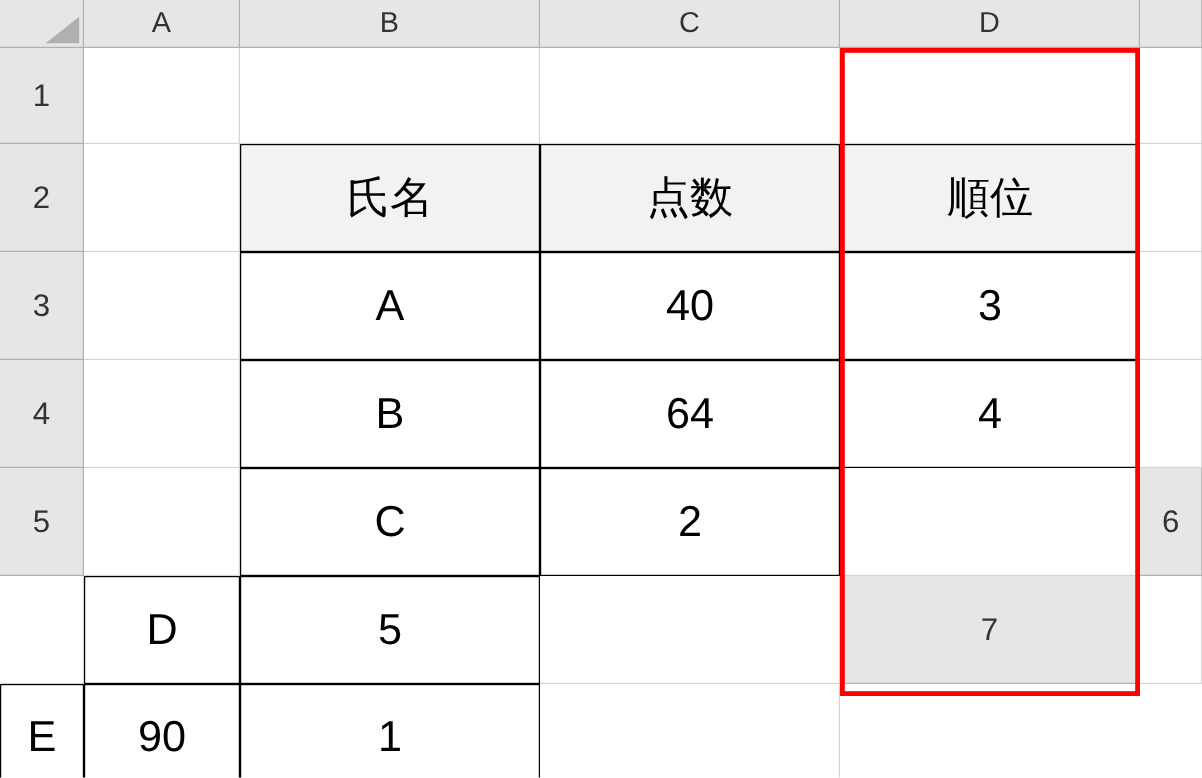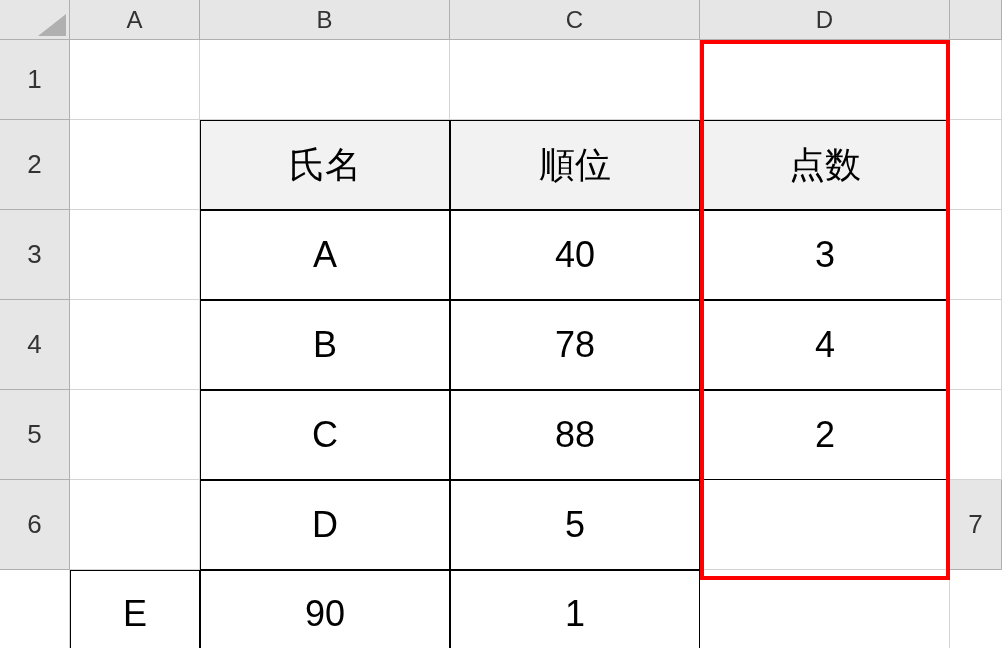--- a/index.html
+++ b/index.html
@@ -112,42 +112,41 @@
   <div class="row-head">1</div>
   <div class="cell"></div>
   <div class="cell"></div>
   <div class="cell"></div>
   <div class="cell"></div>
   <div class="cell"></div>
 
   <div class="row-head">2</div>
   <div class="cell"></div>
   <div class="cell th-cell double-bottom">氏名</div>
+  <div class="cell th-cell double-bottom">点数</div>
   <div class="cell th-cell double-bottom">順位</div>
-  <div class="cell th-cell double-bottom">点数</div>
   <div class="cell"></div>
 
   <div class="row-head">3</div>
   <div class="cell"></div>
   <div class="cell data-cell">A</div>
   <div class="cell data-cell">40</div>
   <div class="cell data-cell">3</div>
   <div class="cell"></div>
 
   <div class="row-head">4</div>
   <div class="cell"></div>
   <div class="cell data-cell">B</div>
-  <div class="cell data-cell">78</div>
+  <div class="cell data-cell">64</div>
   <div class="cell data-cell">4</div>
   <div class="cell"></div>
 
   <div class="row-head">5</div>
   <div class="cell"></div>
   <div class="cell data-cell">C</div>
-  <div class="cell data-cell">88</div>
   <div class="cell data-cell">2</div>
   <div class="cell"></div>
 
   <div class="row-head">6</div>
   <div class="cell"></div>
   <div class="cell data-cell">D</div>
   <div class="cell data-cell">5</div>
   <div class="cell"></div>
 
   <div class="row-head">7</div>

